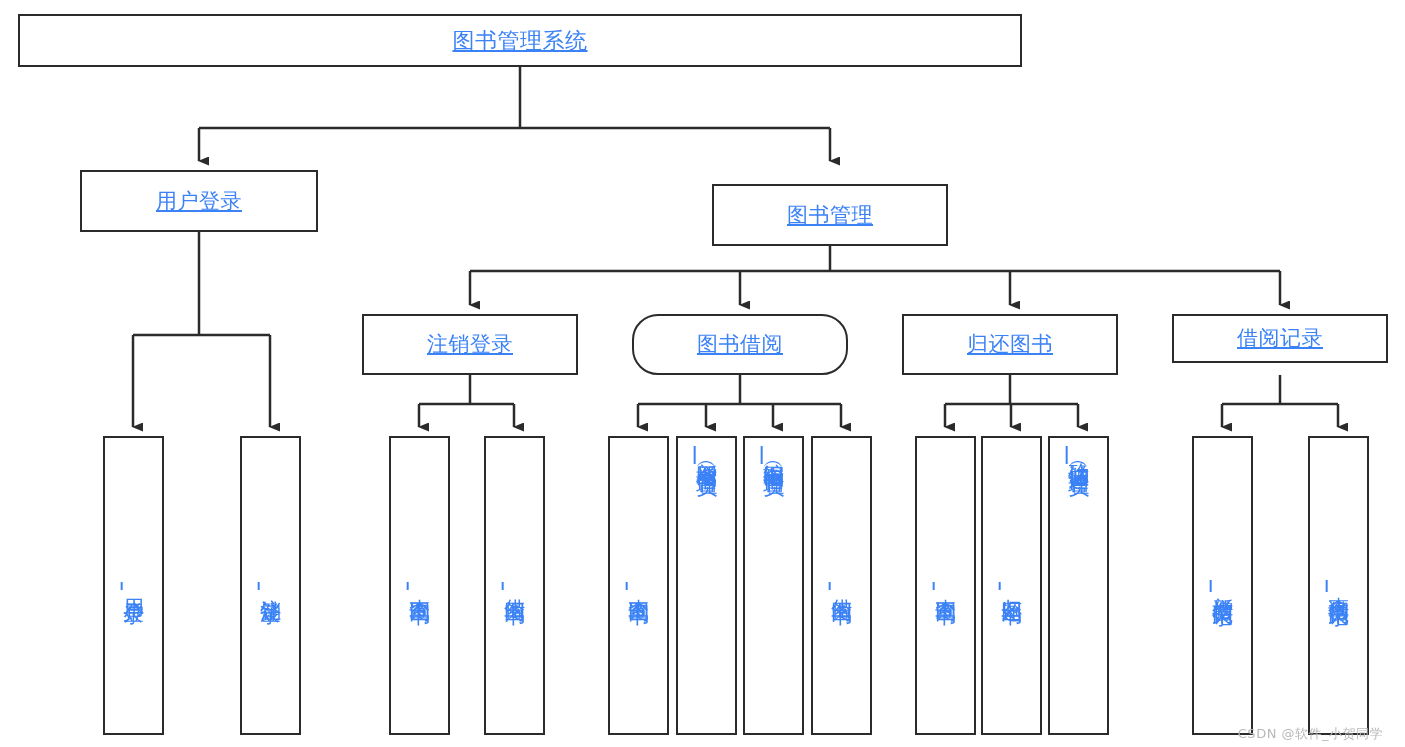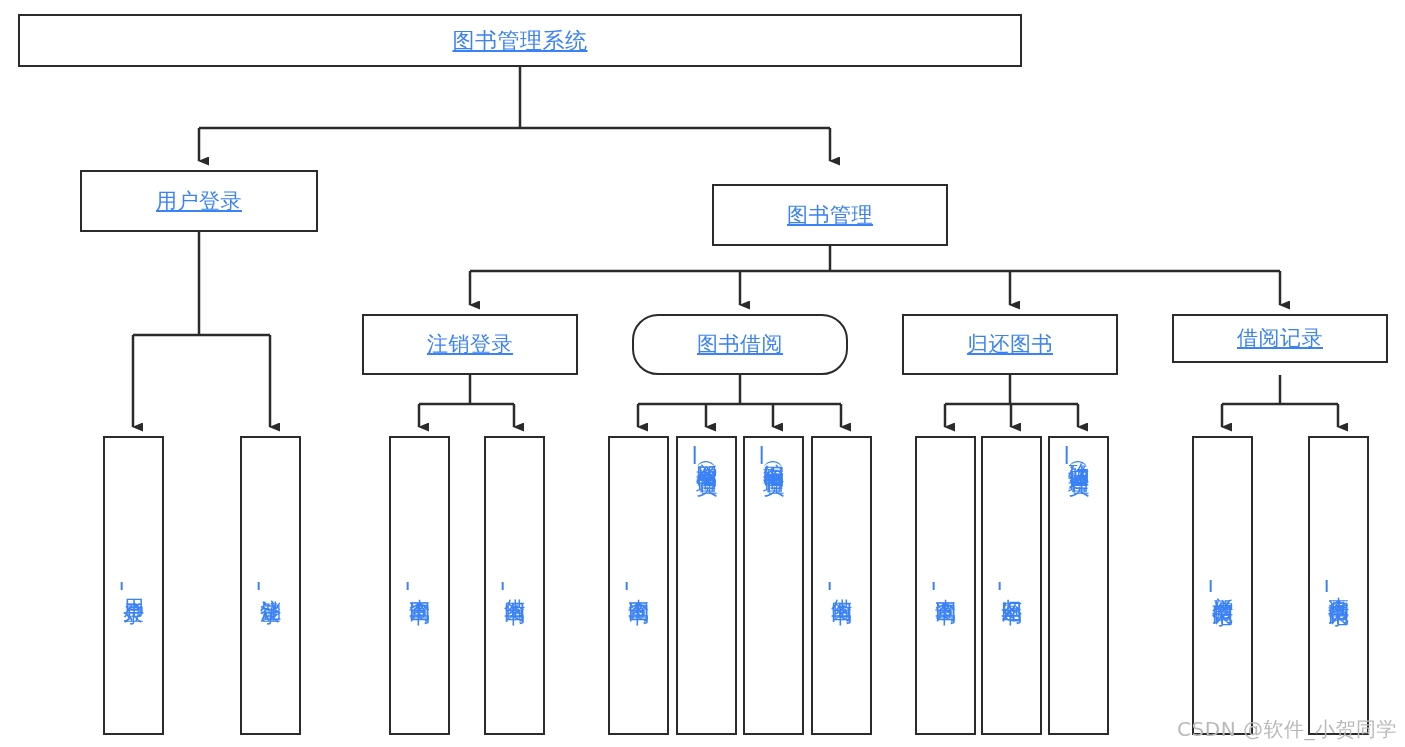--- a/index.html
+++ b/index.html
@@ -55,23 +55,23 @@
   .node-label.vertical {
     writing-mode: vertical-rl;
     text-orientation: upright;
     font-size: 21px;
     line-height: 1.35;
     letter-spacing: 2px;
     white-space: nowrap;
   }
   #watermark {
     position: absolute;
-    right: 8px;
+    right: 22px;
     bottom: 4px;
-    font-size: 20px;
+    font-size: 13px;
     color: #b9b9b9;
     letter-spacing: 0.5px;
     white-space: nowrap;
     pointer-events: none;
   }
 </style>
 </head>
 <body>
 
 <div id="diagram-root">

